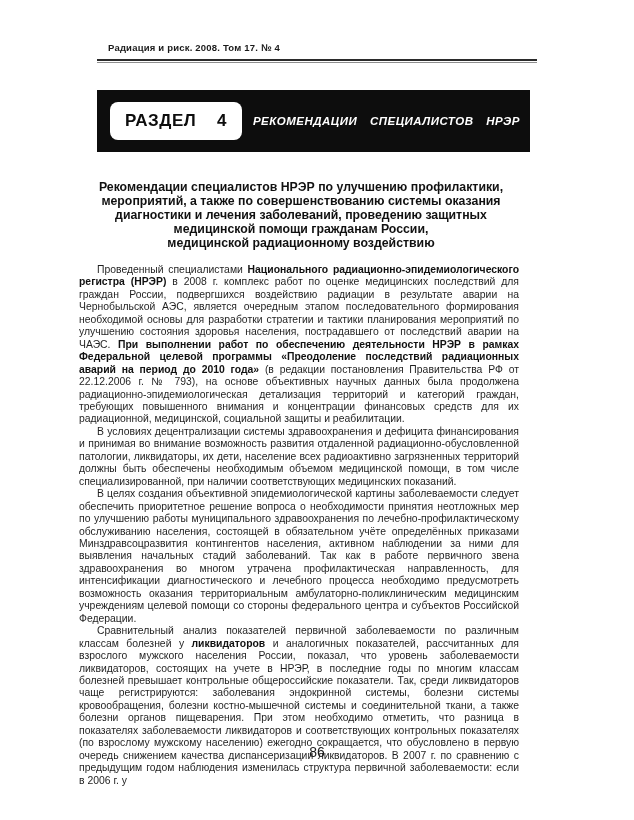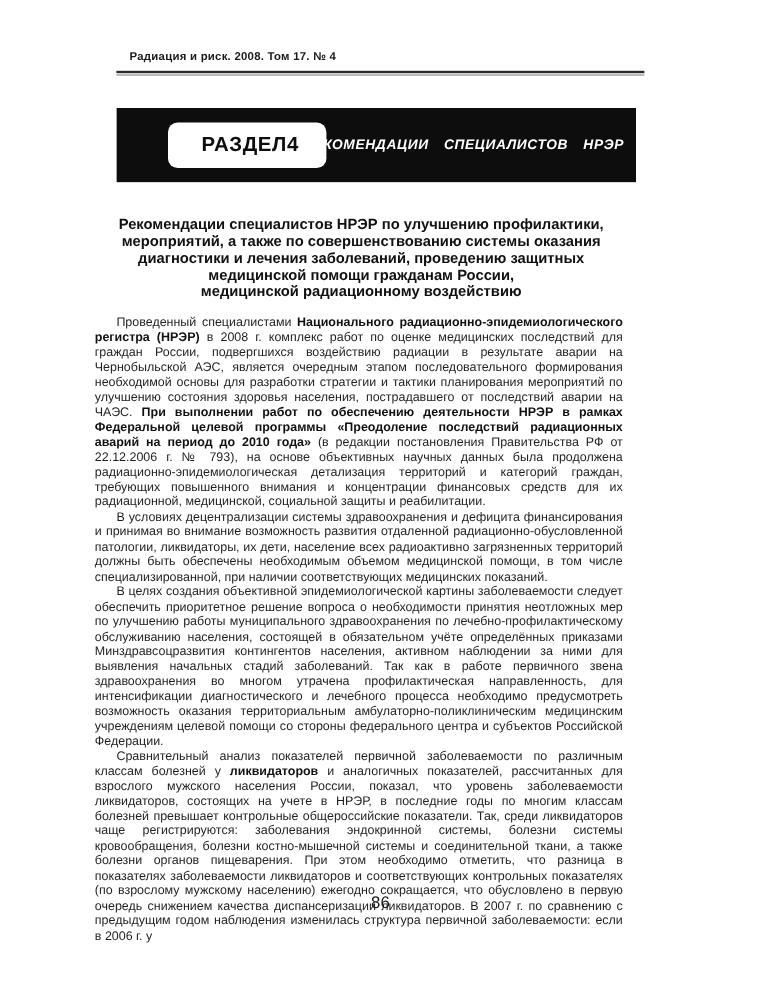--- a/index.html
+++ b/index.html
@@ -46,27 +46,26 @@
   }
   .section-box {
     position: absolute;
     left: 13px; top: 12px;
     width: 132px; height: 38px;
     background: #ffffff;
     border-radius: 8px;
     display: flex;
     align-items: center;
     justify-content: space-between;
-    padding: 0 28px;
+    padding: 0 15px;
     box-sizing: border-box;
     font-weight: bold;
     font-size: 17px;
     color: #0d0d0d;
     letter-spacing: 0.5px;
-    margin-left: 30px;
   }
   .banner-title {
     position: absolute;
     left: 152px; right: 6px;
     top: 0; bottom: 0;
     display: flex;
     align-items: center;
     justify-content: center;
     color: #ffffff;
     font-weight: bold;

